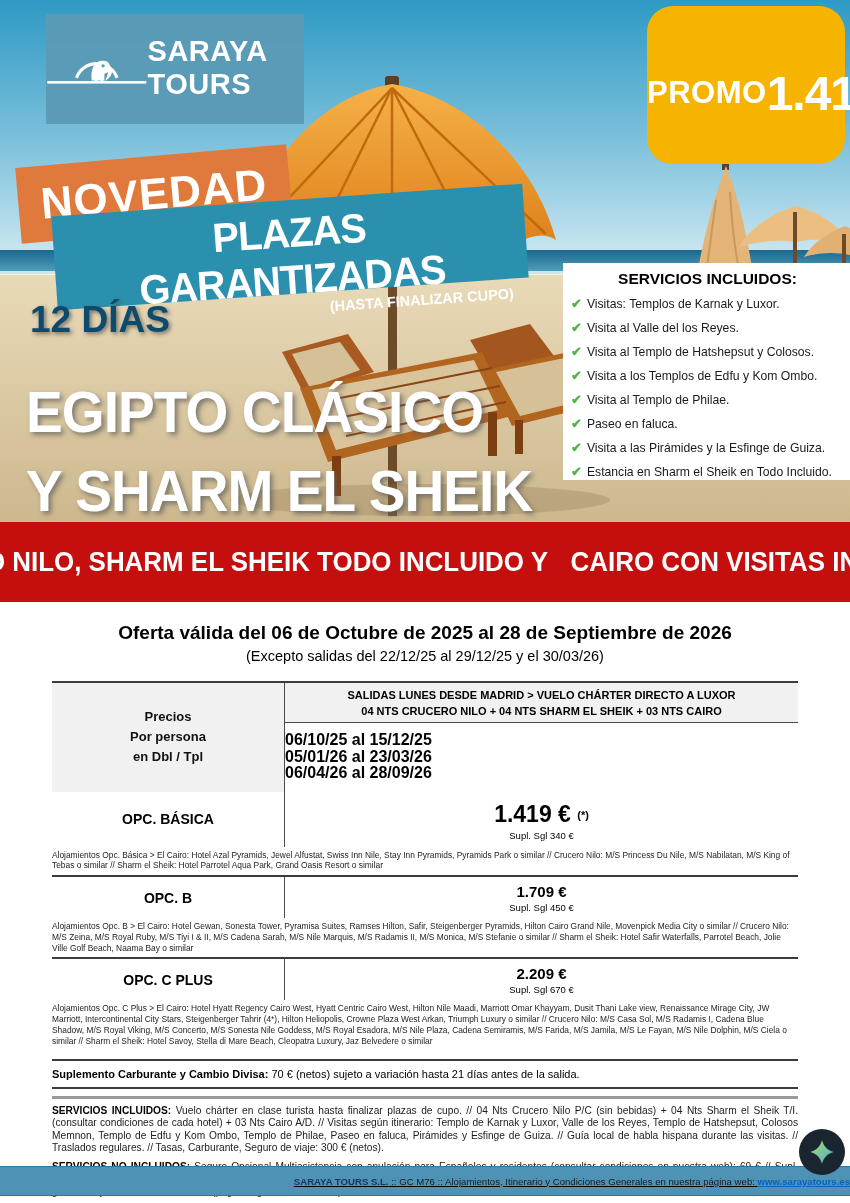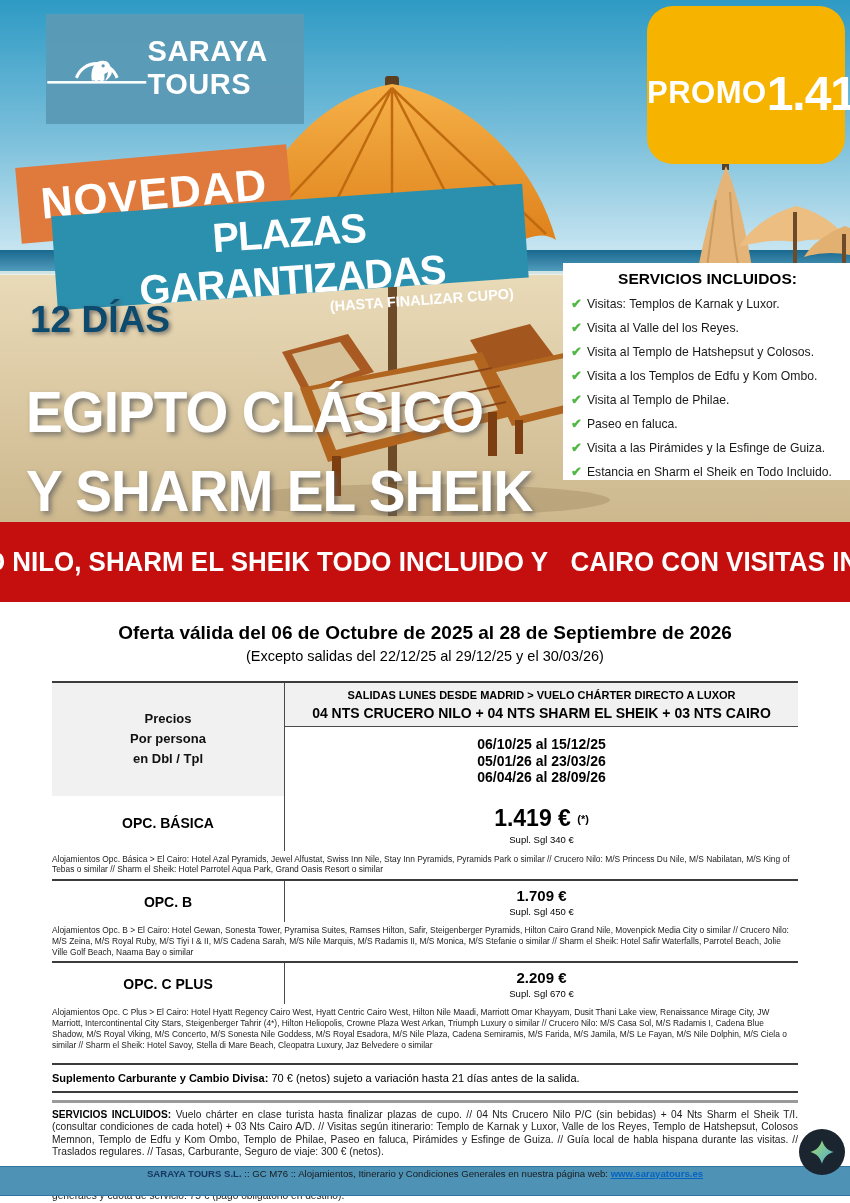--- a/index.html
+++ b/index.html
@@ -56,22 +56,22 @@
   .offer-sub{margin-top:4px;text-align:center;font-size:14.5px;color:#000;}
 
   .ptable{margin-top:17px;border-top:2px solid #3C3C3C;}
   .trow{display:flex;}
   .lcell{width:232px;box-sizing:border-box;}
   .rcell{flex:1;border-left:1px solid #4a4a4a;box-sizing:border-box;}
   .lhead{background:#F1F1F1;display:flex;flex-direction:column;align-items:center;justify-content:center;
          font-weight:bold;font-size:13px;line-height:20px;color:#111;}
   .rhead{background:#F1F1F1;border-bottom:1px solid #4a4a4a;padding:6px 0 5px;text-align:center;}
   .rhead-title{font-weight:bold;font-size:11px;color:#000;}
-  .rhead-sub{font-weight:bold;font-size:14px;color:#000;margin-top:4px;}
-  .rdates{padding:9px 0 10px;text-align:center;font-weight:bold;font-size:14px;line-height:16.5px;color:#000;}
+  .rhead-sub{font-weight:bold;font-size:11px;color:#000;margin-top:4px;}
+  .rdates{padding:9px 0 10px;text-align:left;font-weight:bold;font-size:16px;line-height:16.5px;color:#000;}
   .opt-row{align-items:center;}
   .opt-name{text-align:center;font-weight:bold;font-size:14px;color:#000;}
   .price-cell{text-align:center;}
   .row-basica .price-cell{padding:9px 0 6px;}
   .row-sm .price-cell{padding:6px 16px 5px;}
   .price-lg{font-weight:bold;font-size:23px;color:#000;}
   .price-md{font-weight:bold;font-size:15px;color:#000;}
   .price-note{font-weight:bold;font-size:11px;vertical-align:3px;}
   .suppl{font-size:9.5px;color:#000;margin-top:2px;}
   .fineprint{font-size:8.4px;line-height:10.8px;color:#1c1c1c;padding:3px 0 4px;text-align:left;}
@@ -79,21 +79,21 @@
   .rule-gray{margin-top:7px;border-top:3px solid #9A9A9A;}
   .gap8{height:8px;}
   .supplement-line{padding:7px 0;font-size:11px;color:#000;}
   .supplement-line b{font-size:11px;}
   .legal{margin:6px 0;font-size:10.2px;line-height:12.6px;color:#1b1b1b;text-align:justify;}
   .legal b{color:#000;}
 
   
   .footer{position:absolute;left:0;bottom:7px;width:850px;height:30px;background:#4E92B6;
           border-top:1px solid #2E75A0;border-bottom:1px solid #2E75A0;box-sizing:border-box;
-          display:flex;flex-direction:row;align-items:flex-start;justify-content:center;z-index:8;}
+          display:flex;flex-direction:column;align-items:flex-end;justify-content:center;z-index:8;text-decoration:underline;}
   .footer div{font-size:9.6px;line-height:13px;color:#1a1a1a;white-space:nowrap;}
   .f-company{font-weight:bold;color:#17365D;}
   .f-link{color:#0563C1;text-decoration:underline;font-weight:bold;cursor:pointer;}
   .f-ref{color:#FF0000;font-weight:bold;}
   .f-date{color:#FF0000;font-weight:bold;}
 
   .widget{position:absolute;left:799px;top:1129px;width:46px;height:46px;border-radius:50%;
           background:#1B2530;z-index:9;display:flex;align-items:center;justify-content:center;cursor:pointer;}
 </style>
 </head>

